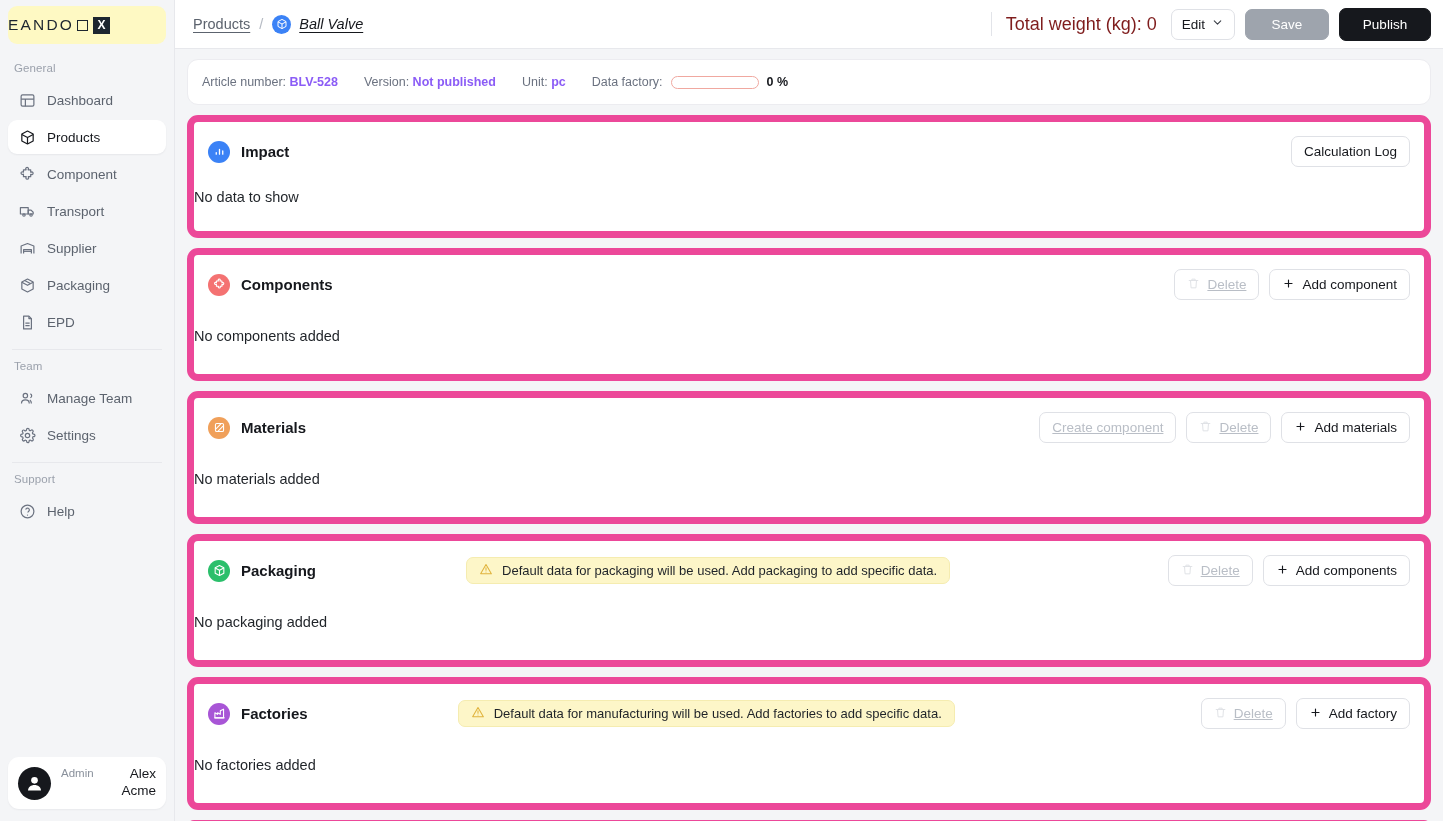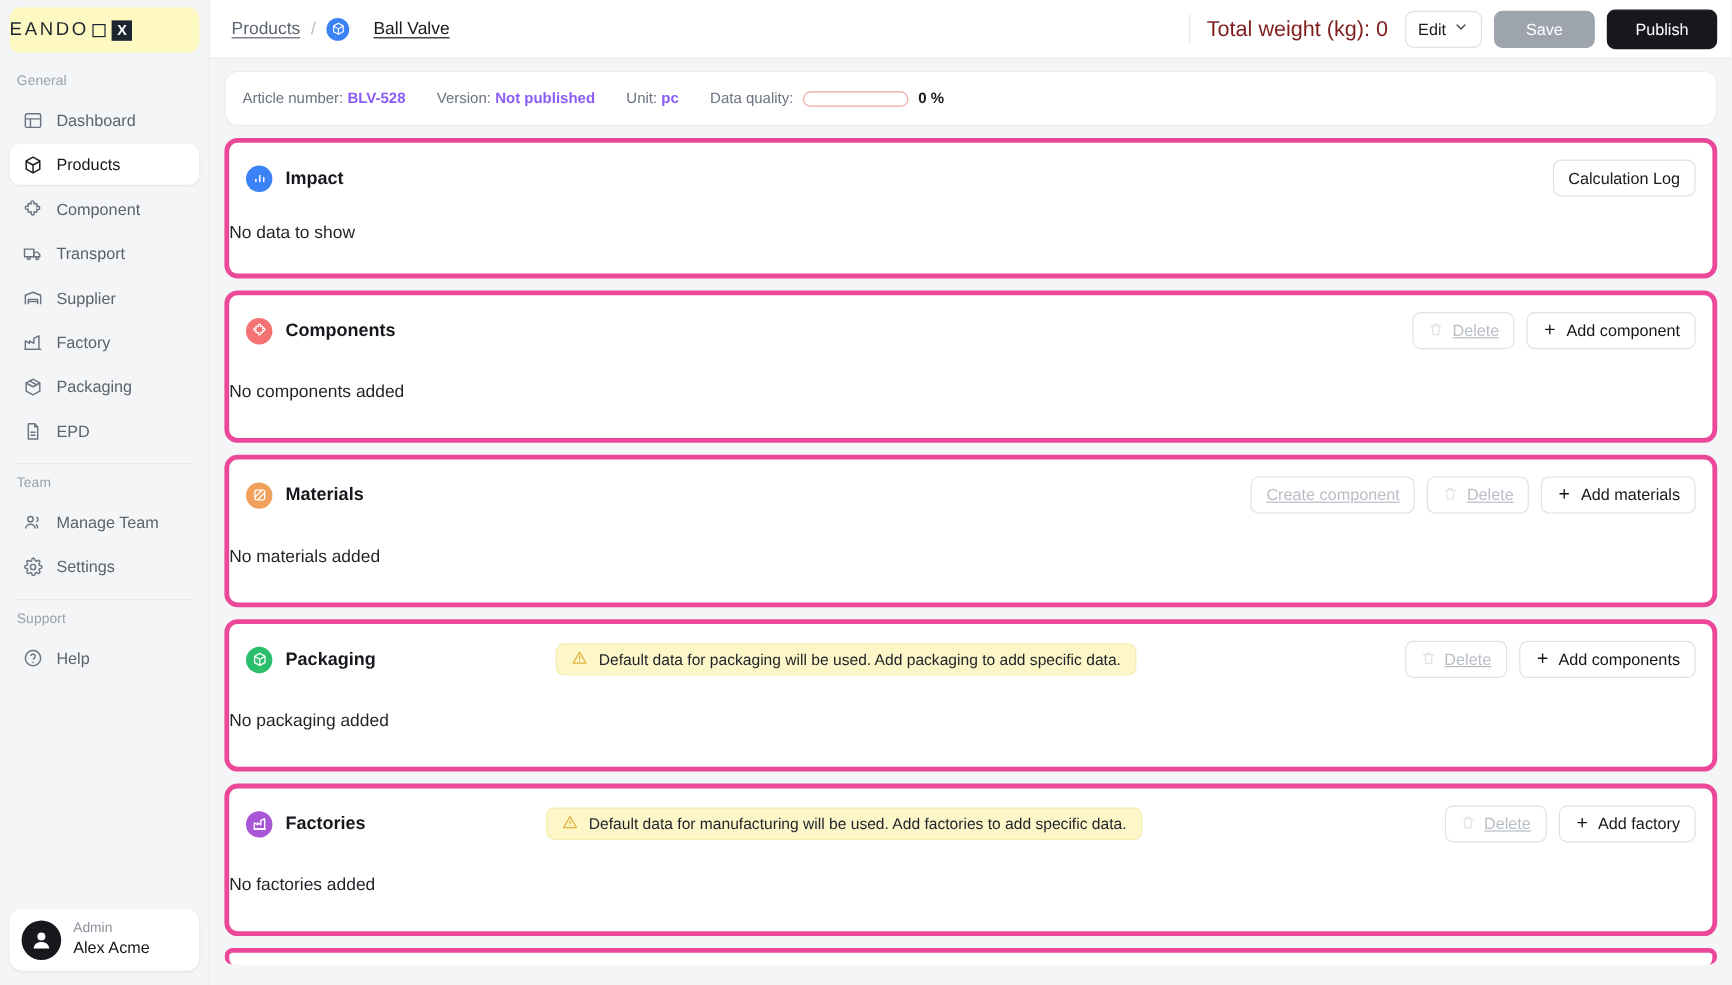--- a/index.html
+++ b/index.html
@@ -111,21 +111,21 @@
     box-shadow: 0 1px 2px rgba(16,24,40,.05);
     cursor: pointer;
   }
   .avatar {
     width: 33px; height: 33px;
     border-radius: 50%;
     background: #16181d;
     display: flex; align-items: center; justify-content: center;
     flex: none;
   }
-  .user-meta { display: flex; flex-direction: column; line-height: 1.25; }
+  .user-meta { display: flex; flex-direction: row; line-height: 1.25; text-align: right; }
   .user-role { font-size: 11.5px; color: #8a919c; }
   .user-name { font-size: 13.5px; color: #16181d; }
 
   
   .main {
     flex: 1;
     height: 821px;
     display: flex;
     flex-direction: column;
     background: #f4f5f7;
@@ -144,22 +144,22 @@
   }
   .crumbs { display: flex; align-items: center; gap: 9px; font-size: 14.5px; }
   .crumb-link {
     color: #5c636e;
     text-decoration: underline;
     text-underline-offset: 2.5px;
     cursor: pointer;
   }
   .crumb-sep { color: #b4b9c2; }
   .crumb-current {
-    display: flex; align-items: center; gap: 20px;
-    color: #16181d; font-weight: 500;
+    display: flex; align-items: center; gap: 8px;
+    color: #16181d; font-weight: 500; font-style: italic;
   }
   .crumb-current .label {
     text-decoration: underline; text-underline-offset: 2.5px; cursor: pointer;
   }
   .cube-badge {
     width: 19px; height: 19px; border-radius: 50%;
     background: #3b82f6;
     display: flex; align-items: center; justify-content: center;
     flex: none;
   }
@@ -225,21 +225,21 @@
     flex: 1;
     padding: 10px 12px 0 12px;
     display: flex;
     flex-direction: column;
     gap: 10px;
     overflow: hidden;
   }
 
   .card {
     background: #ffffff;
-    border: 4px solid #ec4899;
+    border: 7px solid #ec4899;
     border-radius: 11px;
     flex: none;
   }
   .card-head {
     display: flex;
     align-items: center;
     padding: 14px 14px 0 14px;
     min-height: 44px;
     gap: 14px;
   }
@@ -345,29 +345,20 @@
           <span class="ic">
             <svg viewBox="0 0 24 24" fill="none" stroke="#6b7280" stroke-width="1.7" stroke-linejoin="round">
                 <path d="M3 19V8.5L12 5l9 3.5V19"></path>
                 <path d="M6.5 19v-5.5h11V19"></path>
                 <path d="M6.5 16h11"></path>
               </svg>
           </span>
           <span>Supplier</span>
         </div>
 
-        <div class="nav-item">
-          <span class="ic">
-            <svg viewBox="0 0 24 24" fill="none" stroke="#6b7280" stroke-width="1.7" stroke-linejoin="round">
-                <path d="M3 20V10l5 3V10l5 3V7l6-3v16z"></path>
-                <path d="M2 20h20"></path>
-              </svg>
-          </span>
-          <span>Factory</span>
-        </div>
 
         <div class="nav-item">
           <span class="ic">
             <svg viewBox="0 0 24 24" fill="none" stroke="#6b7280" stroke-width="1.7" stroke-linejoin="round">
                 <path d="M12 2.8l8 4.3v9.8l-8 4.3-8-4.3V7.1z"></path>
                 <path d="M4 7.3l8 4.4 8-4.4"></path>
                 <path d="M8 4.9l8 4.4"></path>
               </svg>
           </span>
           <span>Packaging</span>
@@ -486,21 +477,21 @@
       </span>
       <span>
         <span>Version:</span>
         <b>Not published</b>
       </span>
       <span>
         <span>Unit:</span>
         <b>pc</b>
       </span>
       <span class="dq">
-        <span>Data quality:</span>
+        <span>Data factory:</span>
         <span class="dq-track">
           <span class="dq-fill" id="dq-fill" style="width: 0%;"></span>
         </span>
         <span class="dq-val">0 %</span>
       </span>
     </div>
 
     <div class="content">
 
       <div class="card impact">

